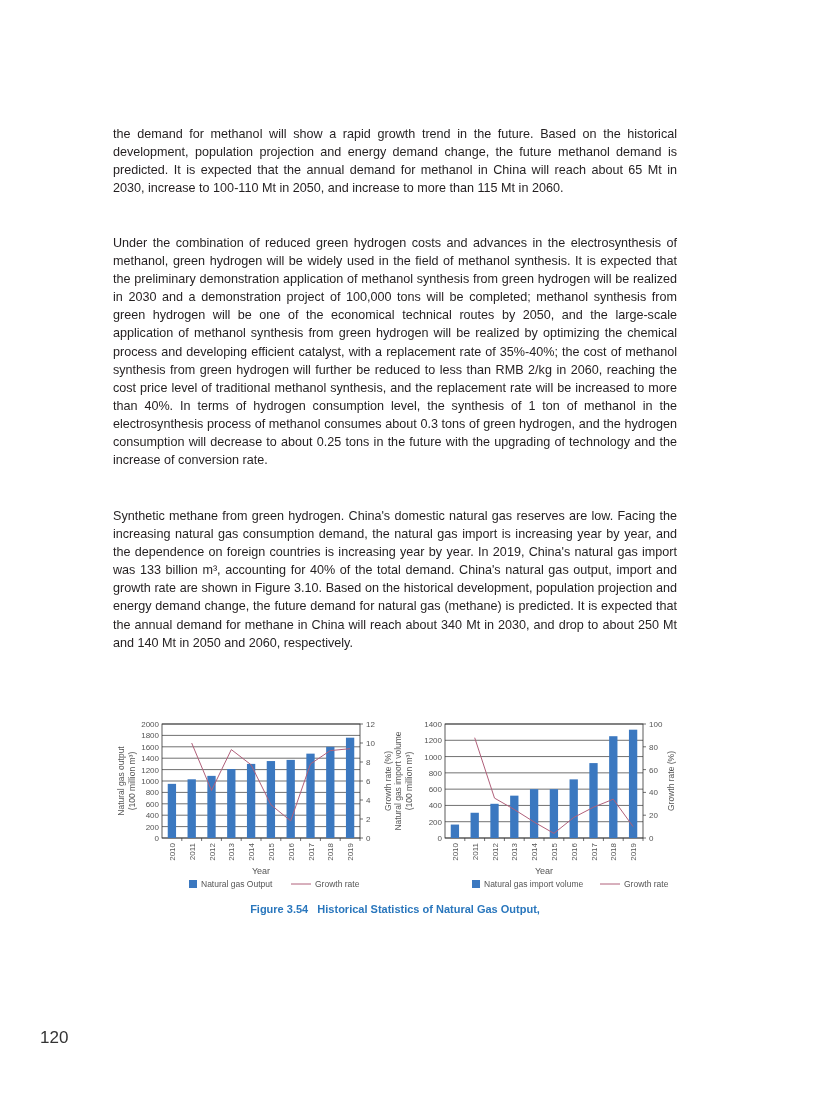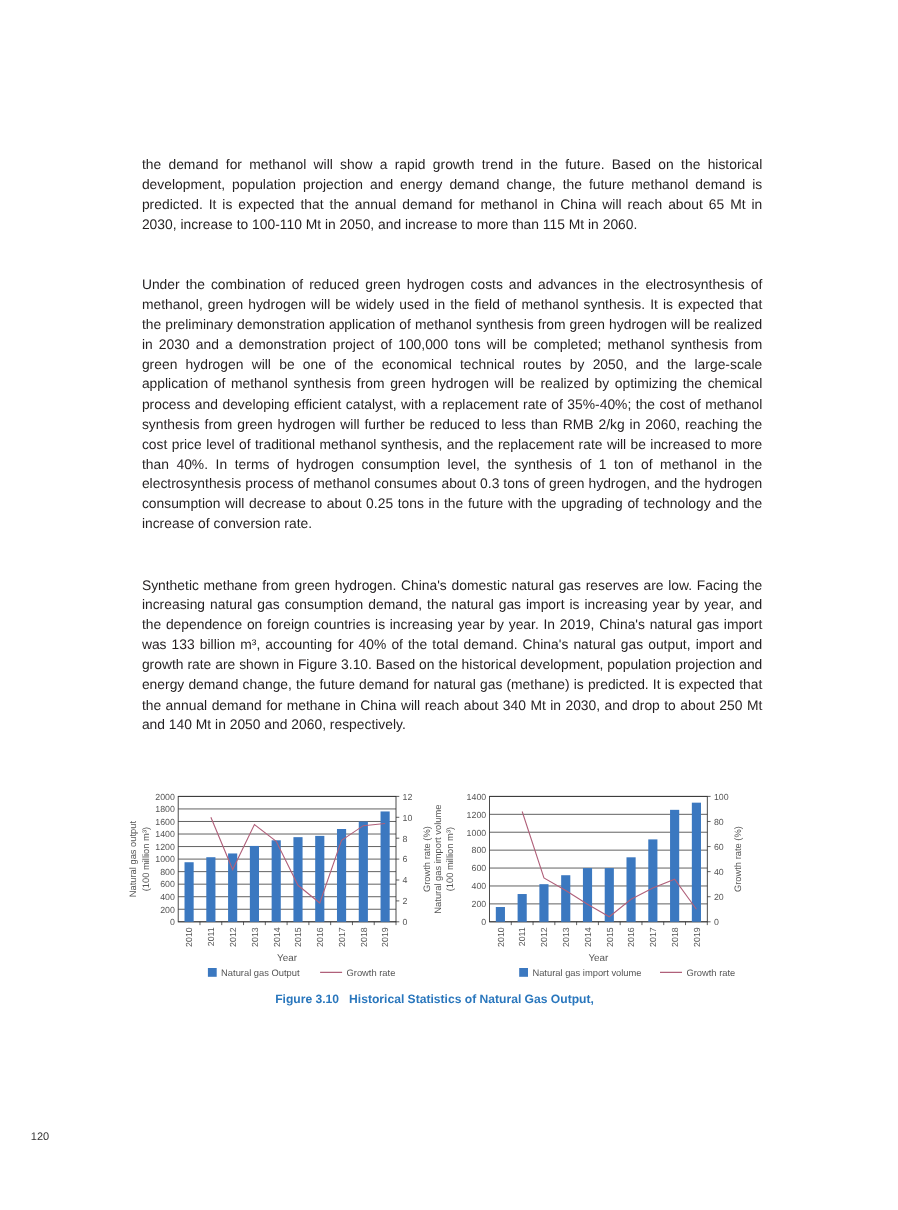--- a/index.html
+++ b/index.html
@@ -1,21 +1,21 @@
 <!DOCTYPE html>
 <html><head>
 <meta charset="utf-8">
 <style>
   html, body { margin: 0; padding: 0; background: #ffffff; }
   body { width: 816px; height: 1100px; position: relative; overflow: hidden;
          font-family: "Liberation Sans", sans-serif; color: #231f20; }
   .para { position: absolute; left: 113px; width: 564px; font-size: 12.6px; line-height: 18.1px;
-          text-align: justify; margin: 16px; }
+          text-align: justify; margin: 0; }
   .para b { font-weight: normal; }
-  .page-num { position: absolute; left: 28px; top: 1028px; font-size: 10px; color: #333; }
+  .page-num { position: absolute; left: 40px; top: 1028px; font-size: 17px; color: #333; }
   .caption { position: absolute; left: 200px; width: 390px; top: 900px; text-align: center;
              color: #2a77bd; font-weight: bold; font-size: 11px; line-height: 18px; }
   svg text { font-family: "Liberation Sans", sans-serif; fill: #555; }
 </style>
 </head>
 <body>
 
 <p class="para" style="top:125px">the demand for methanol will show a rapid growth trend in the future. Based on the historical development, population projection and energy demand change, the future methanol demand is predicted. It is expected that the annual demand for methanol in China will reach about 65 Mt in 2030, increase to 100-110 Mt in 2050, and increase to more than 115 Mt in 2060.</p>
 <p class="para" style="top:234px">Under the combination of reduced green hydrogen costs and advances in the electrosynthesis of methanol, green hydrogen will be widely used in the field of methanol synthesis. It is expected that the preliminary demonstration application of methanol synthesis from green hydrogen will be realized in 2030 and a demonstration project of 100,000 tons will be completed; methanol synthesis from green hydrogen will be one of the economical technical routes by 2050, and the large-scale application of methanol synthesis from green hydrogen will be realized by optimizing the chemical process and developing efficient catalyst, with a replacement rate of 35%-40%; the cost of methanol synthesis from green hydrogen will further be reduced to less than RMB 2/kg in 2060, reaching the cost price level of traditional methanol synthesis, and the replacement rate will be increased to more than 40%. In terms of hydrogen consumption level, the synthesis of 1 ton of methanol in the electrosynthesis process of methanol consumes about 0.3 tons of green hydrogen, and the hydrogen consumption will decrease to about 0.25 tons in the future with the upgrading of technology and the increase of conversion rate.</p>
 <p class="para" style="top:507px"><b>Synthetic methane from green hydrogen.</b><span> China's domestic natural gas reserves are low. Facing the increasing natural gas consumption demand, the natural gas import is increasing year by year, and the dependence on foreign countries is increasing year by year. In 2019, China's natural gas import was 133 billion m³, accounting for 40% of the total demand. China's natural gas output, import and growth rate are shown in Figure 3.10. Based on the historical development, population projection and energy demand change, the future demand for natural gas (methane) is predicted. It is expected that the annual demand for methane in China will reach about 340 Mt in 2030, and drop to about 250 Mt and 140 Mt in 2050 and 2060, respectively.</span></p>
@@ -163,16 +163,16 @@
     <text x="0" y="0" font-size="8.5" text-anchor="middle" transform="translate(19,66) rotate(-90)">(100 million m³)</text>
     <text x="0" y="0" font-size="8.5" text-anchor="middle" transform="translate(281,66) rotate(-90)">Growth rate (%)</text>
     <text x="151" y="159" font-size="9" text-anchor="middle">Year</text>
     <rect x="79" y="165" width="8" height="8" fill="#3b78c0"></rect>
     <text x="91" y="172" font-size="8.5">Natural gas import volume</text>
     <line x1="207" x2="227" y1="169" y2="169" stroke="#b0607a" stroke-width="1"></line>
     <text x="231" y="172" font-size="8.5">Growth rate</text>
   </svg>
 
 <div class="caption">
-  <div style="white-space:pre">Figure 3.10   Historical Statistics of Natural Gas Output,</div>
+  <div style="white-space:pre">Figure 3.54   Historical Statistics of Natural Gas Output,</div>
 </div>
 
 <div class="page-num">120</div>
 
 </body></html>

